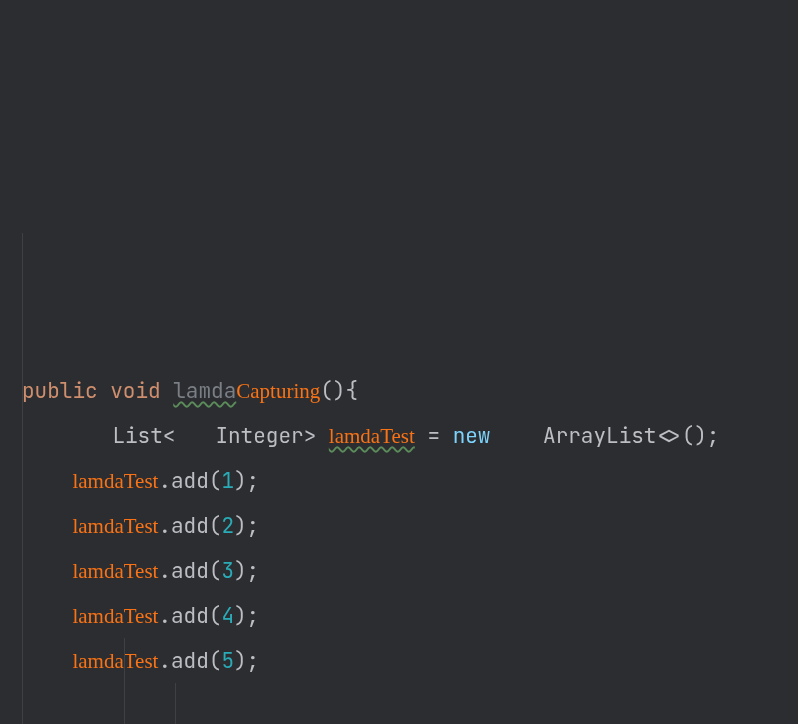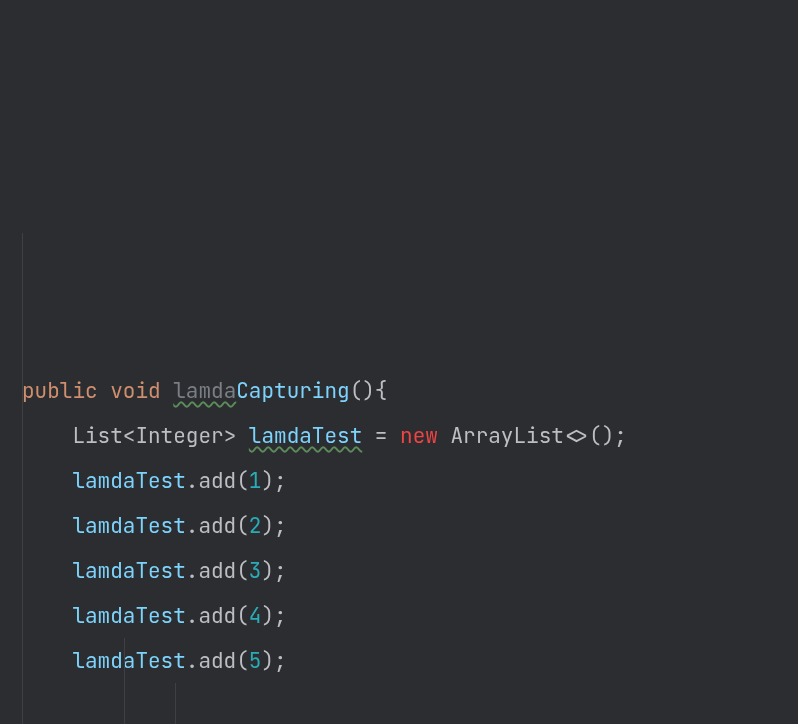--- a/index.html
+++ b/index.html
@@ -20,23 +20,23 @@
   .code-block {
     padding: 8px 0 0 22px;
     position: relative;
   }
   .line {
     display: block;
     height: 45px;
   }
   .kw-public { color: #cf8e6d; text-align: right; }
   .kw-void   { color: #cf8e6d; text-align: right; }
-  .kw-new    { color: #ef4444; text-align: right; }
-  .type      { color: #bcbec4; }
-  .ident     { color: #7dd3fc; }
+  .kw-new    { color: #7dd3fc; text-align: right; }
+  .type      { color: #bcbec4; margin-left: 40px; }
+  .ident     { color: #f97316; font-family: Liberation Serif, serif; }
   .num       { color: #2aacb8; }
   .punct     { color: #bcbec4; }
   .typo {
     text-decoration-line: underline;
     text-decoration-style: wavy;
     text-decoration-color: #5b8c5a;
     text-decoration-thickness: 1.5px;
     text-underline-offset: 3px;
   }
   .dim { color: #7a7e85; }

